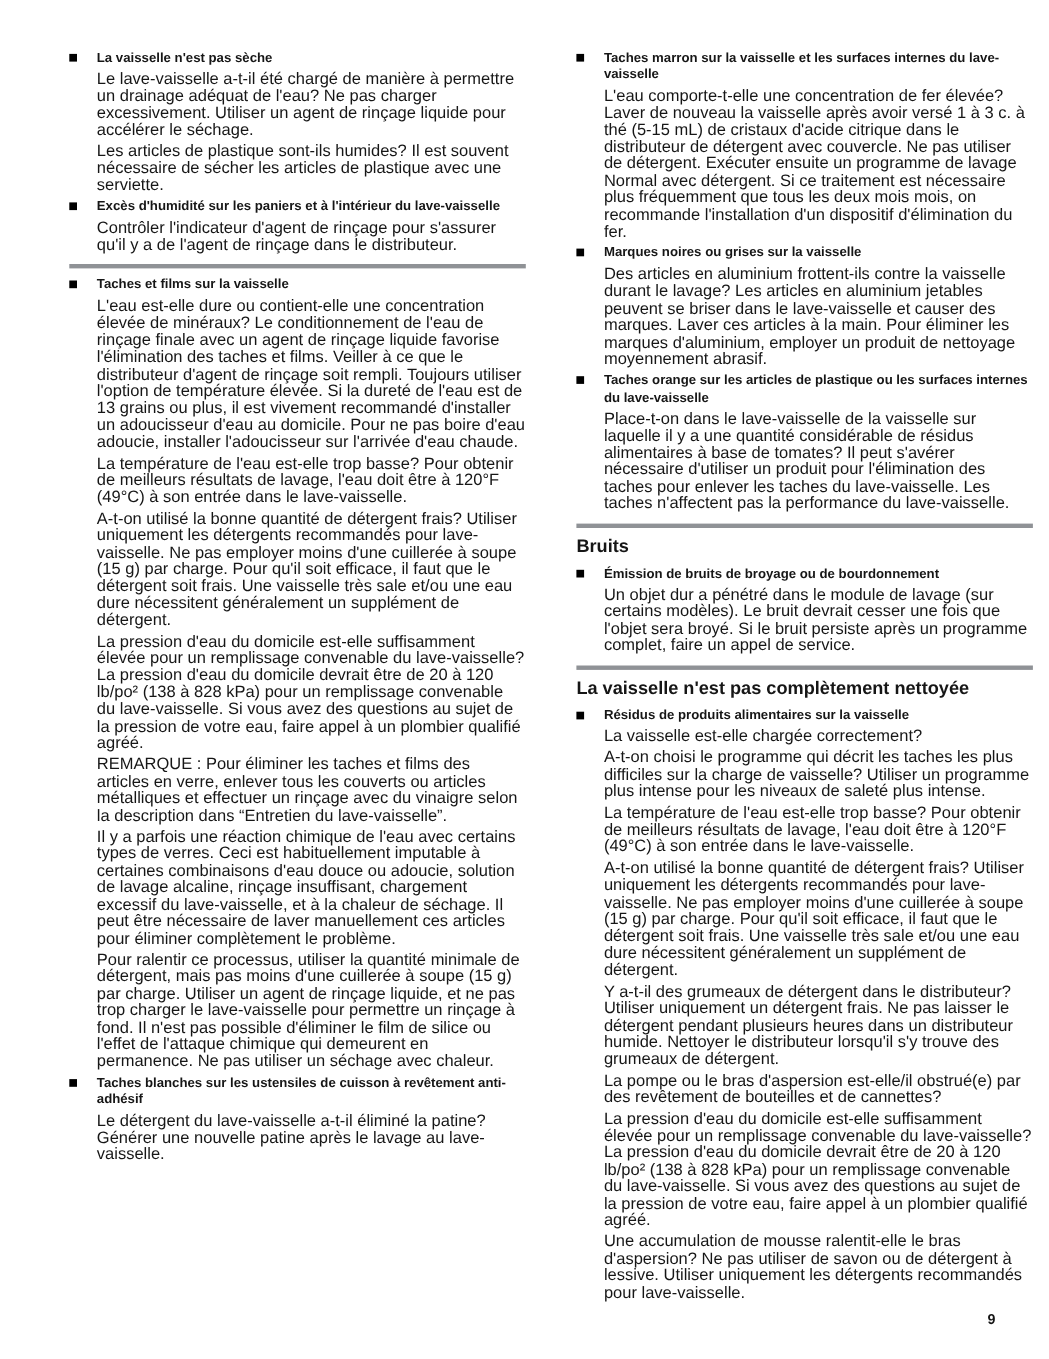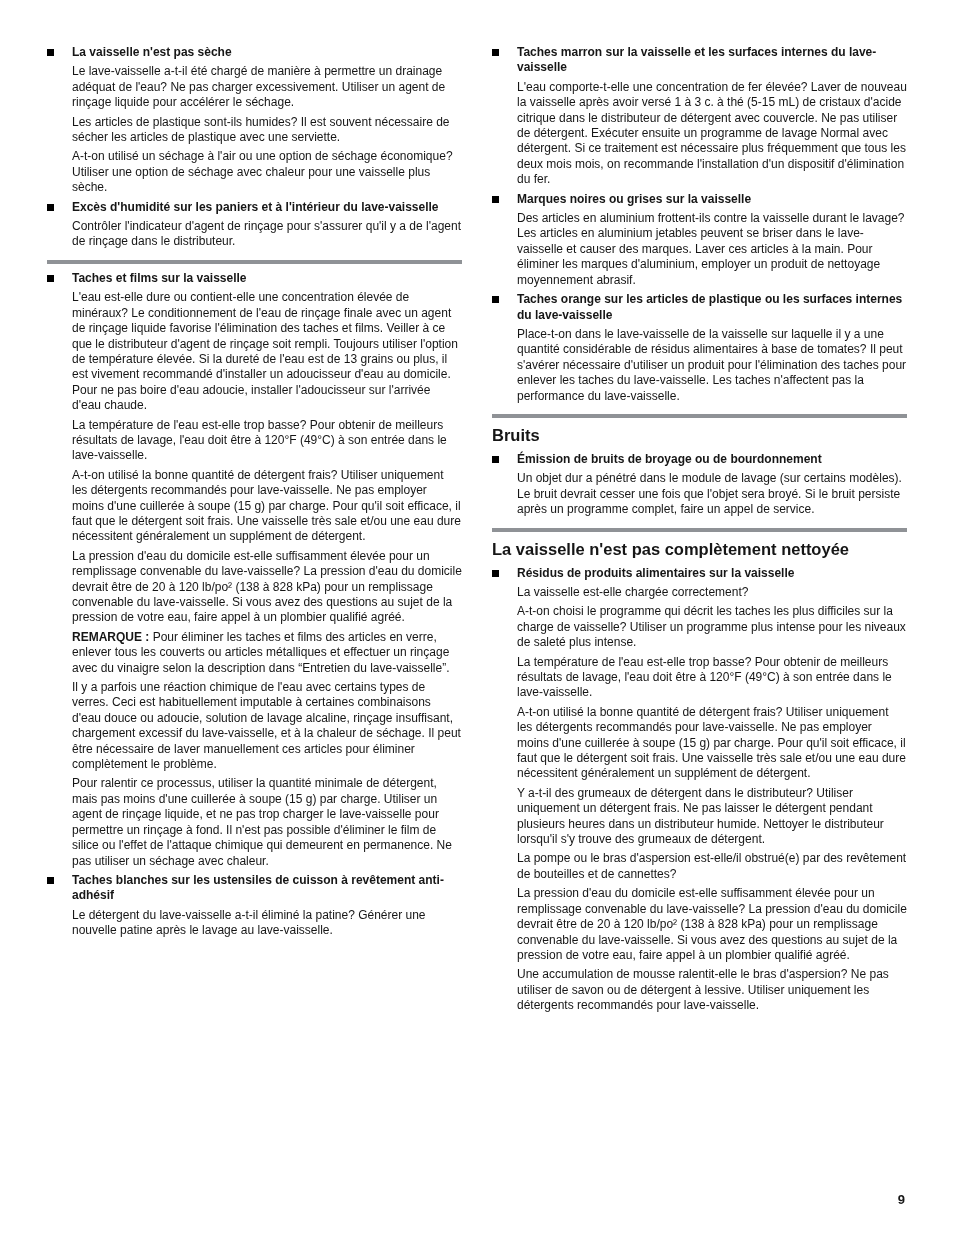--- a/index.html
+++ b/index.html
@@ -15,29 +15,29 @@
   }
   .page { position: absolute; inset: 0; }
   .columns {
     position: absolute;
     left: 47px;
     top: 42px;
     width: 860px;
     display: flex;
     gap: 30px;
   }
-  .col { width: 415px; flex: 0 0 415px; }
+  .col { width: 415px; flex: 0 0 415px; margin-left: 16px; }
 
   .para {
     margin: 0 0 4px 25px;
-    font-size: 12px;
+    font-size: 15px;
     line-height: 15.4px;
     text-align: left;
   }
-  .note-label { font-weight: bold; }
+  .note-label { font-weight: normal; }
 
   .bullet-item {
     display: flex;
     align-items: flex-start;
     margin: 3px 0 4px 0;
     font-size: 12px;
     line-height: 15.4px;
   }
   .bullet-square {
     width: 7px;
@@ -76,21 +76,20 @@
 
 <div class="page">
   <div class="columns">
     <div class="col">
         <div class="bullet-item">
           <span class="bullet-square"></span>
           <span class="bullet-text">La vaisselle n'est pas sèche</span>
         </div>
         <p class="para">Le lave-vaisselle a-t-il été chargé de manière à permettre un drainage adéquat de l'eau? Ne pas charger excessivement. Utiliser un agent de rinçage liquide pour accélérer le séchage.</p>
         <p class="para">Les articles de plastique sont-ils humides? Il est souvent nécessaire de sécher les articles de plastique avec une serviette.</p>
-        <p class="para">A-t-on utilisé un séchage à l'air ou une option de séchage économique? Utiliser une option de séchage avec chaleur pour une vaisselle plus sèche.</p>
         <div class="bullet-item">
           <span class="bullet-square"></span>
           <span class="bullet-text">Excès d'humidité sur les paniers et à l'intérieur du lave-vaisselle</span>
         </div>
         <p class="para">Contrôler l'indicateur d'agent de rinçage pour s'assurer qu'il y a de l'agent de rinçage dans le distributeur.</p>
         <div class="section">
           <div class="rule" style="background: rgb(143, 146, 150);"></div>
         </div>
         <div class="bullet-item">
           <span class="bullet-square"></span>

